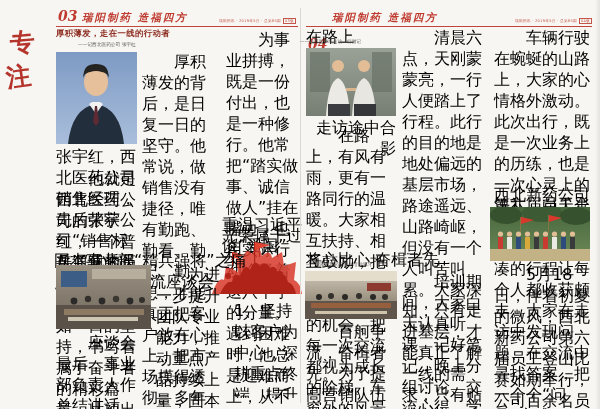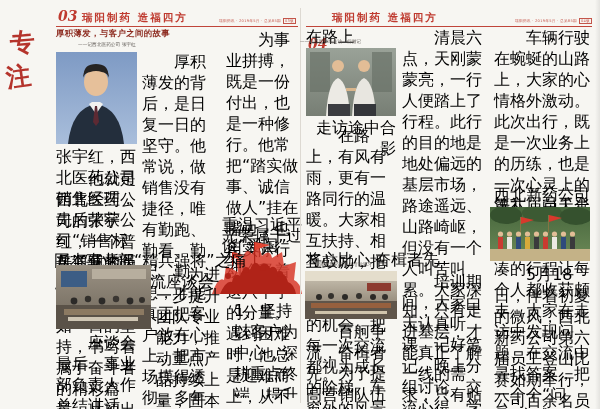--- a/index.html
+++ b/index.html
@@ -5,21 +5,21 @@
   html,body{margin:0;padding:0;background:#ffffff;}
   .sheet{position:relative;width:600px;height:409px;background:#f7f6f2;overflow:hidden;
          font-family:"DejaVu Sans","Liberation Sans",sans-serif;}
   .edge{position:absolute;right:0;top:0;width:5px;height:409px;
         background:linear-gradient(to right,rgba(0,0,0,0),rgba(0,0,0,0.08));}
   .pgdivider{position:absolute;left:300px;top:8px;width:1px;height:395px;background:#ddd9d2;}
   .abs{position:absolute;}
   
   .hnum{font-family:"DejaVu Serif","Liberation Serif",serif;font-style:italic;font-weight:bold;
         font-size:14px;color:#bf3a2f;}
-  .hscript{font-family:"DejaVu Serif","Liberation Serif",serif;font-weight:bold;
+  .hscript{font-family:"DejaVu Serif","Liberation Serif",serif;font-style:italic;font-weight:bold;
         font-size:10.5px;color:#bf3a2f;letter-spacing:2px;}
   .hrule{height:0;border-top:1.5px solid #c0453a;}
   .hissue{font-size:3.6px;color:#c4554a;text-align:right;letter-spacing:0.3px;}
   .hbadge{display:inline-block;border:0.5px solid #c4554a;padding:0 1px;margin-left:2px;color:#c4554a;}
   
   .callig{font-family:"DejaVu Serif","Liberation Serif",serif;font-weight:bold;font-size:25px;
         color:#b5342c;transform:rotate(-5deg);line-height:1;}
   
   .t-main{font-weight:bold;font-size:8.4px;color:#8e2d22;letter-spacing:0.4px;}
   .t-sub{font-size:4.7px;color:#5a5550;}</style>
@@ -32,21 +32,21 @@
     <div class="abs hnum" style="left:58px;top:8px;">03</div>
     <div class="abs hscript" style="left:82px;top:11px;">瑞阳制药  造福四方</div>
     <div class="abs hissue" style="left:160px;top:18px;width:136px;">
       <span>瑞阳药讯 · 2019年5月 · 总第85期</span><span class="hbadge">03版</span>
     </div>
     <div class="abs hrule" style="left:56px;top:26px;width:242px;"></div>
 
     <div class="abs callig" style="left:10px;top:30px;">专</div>
     <div class="abs callig" style="left:6px;top:64px;transform:rotate(-8deg);">注</div>
 
-    <div class="abs t-main" style="left:56px;top:28px;width:164px;">厚积薄发，与客户之间的故事</div>
+    <div class="abs t-main" style="left:56px;top:28px;width:164px;">厚积薄发，走在一线的行动者</div>
     <div class="abs t-sub" style="left:78px;top:41px;width:150px;">——记西北医药公司 张宇红</div>
 
     <svg class="abs photo" style="left:56px;top:52px;" width="81" height="92" viewBox="0 0 81 92">
       <defs>
         <linearGradient id="gb" x1="0" y1="0" x2="0" y2="1">
           <stop offset="0" stop-color="#7e9ac4"></stop>
             <stop offset="1" stop-color="#a9bedb"></stop>
         </linearGradient>
       </defs>
       <rect width="81" height="92" fill="url(#gb)"></rect>

